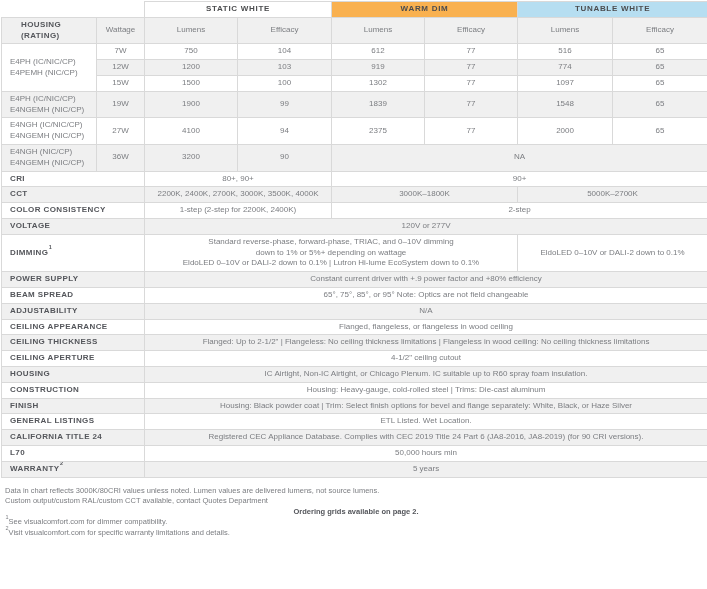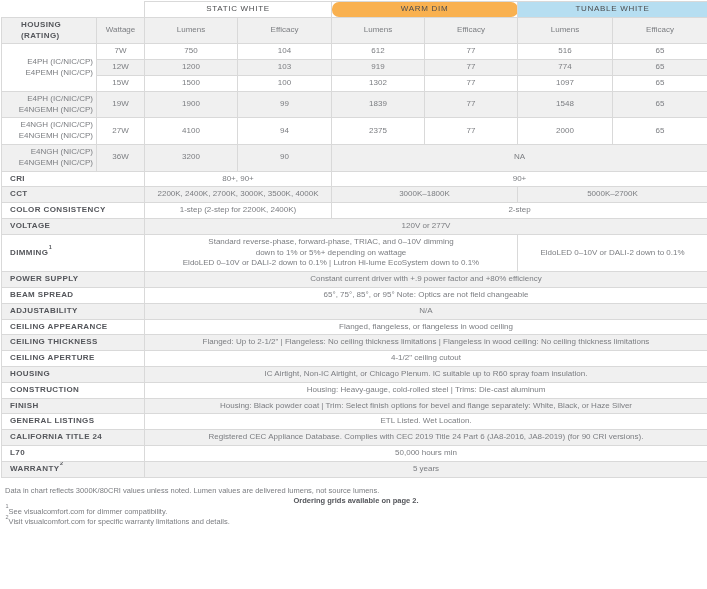--- a/index.html
+++ b/index.html
@@ -6,27 +6,27 @@
     --warm:#F9B150; --tun:#B6DEF1; --stripe:#F0F0F0; --border:#D9D9D9;
     --labtext:#54565B; --valtext:#7B7D81; --headtext:#4B4C4E;
   }
   *{box-sizing:border-box;}
   html,body{margin:0;padding:0;}
   body{width:707px;height:589px;background:#fff;font-family:"Liberation Sans",sans-serif;overflow:hidden;}
   table{border-collapse:collapse;table-layout:fixed;width:706px;margin:1px 0 0 1px;}
   td,th{border:1px solid var(--border);font-size:8px;font-weight:400;color:var(--valtext);
         text-align:center;vertical-align:middle;padding:2px 3px;line-height:1.35;overflow:hidden;}
   .blank{border:none;background:#fff;}
-  th.grp{height:13px;font-weight:400;color:var(--headtext);letter-spacing:.7px;background:#fff;}
-  th.grp.warm{background:var(--warm);border-radius:7px;}
+  th.grp{height:13px;font-weight:700;color:var(--headtext);letter-spacing:.7px;background:#fff;}
+  th.grp.warm{background:var(--warm);}
   th.grp.tunable{background:var(--tun);}
   tr.subhead th{height:13px;background:var(--stripe);}
   th.lbl{text-align:left;padding-left:19px;font-weight:700;color:var(--labtext);letter-spacing:.4px;}
   th.sub{font-weight:400;}
-  td.housing{text-align:right;padding-left:8px;height:15px;}
+  td.housing{text-align:left;padding-left:8px;height:15px;}
   td.watt,td.val{height:15px;}
   td.rowlabel{text-align:left;padding-left:8px;font-weight:700;color:var(--labtext);letter-spacing:.4px;height:13px;}
   tr.spec td.val{height:13px;}
   td.stripe,th.stripe,.stripe{background:var(--stripe);}
   sup{font-size:5.5px;line-height:0;position:relative;top:-2px;margin-left:.5px;}
   .notes{margin:8px 0 0 5px;font-size:7.5px;color:var(--valtext);line-height:1.35;}
   .note{margin-bottom:.5px;}
   .note.bold{font-weight:700;color:var(--labtext);text-align:center;}
 </style>
 </head>
@@ -192,17 +192,18 @@
           <td class="val" colspan="6">50,000 hours min</td>
         </tr>
         <tr class="spec">
           <td class="rowlabel stripe" colspan="2">WARRANTY<sup>2</sup></td>
           <td class="val stripe" colspan="6">5 years</td>
         </tr>
       </tbody>
   </table>
   <div class="notes">
       <div class="note">Data in chart reflects 3000K/80CRI values unless noted. Lumen values are delivered lumens, not source lumens.</div>
+      <div class="note">Custom output/custom RAL/custom CCT available, contact Quotes Department</div>
       <div class="note bold">Ordering grids available on page 2.</div>
       <div class="note"><sup>1</sup>See visualcomfort.com for dimmer compatibility.</div>
       <div class="note"><sup>2</sup>Visit visualcomfort.com for specific warranty limitations and details.</div>
     </div>
 </div>
 
 </body></html>

